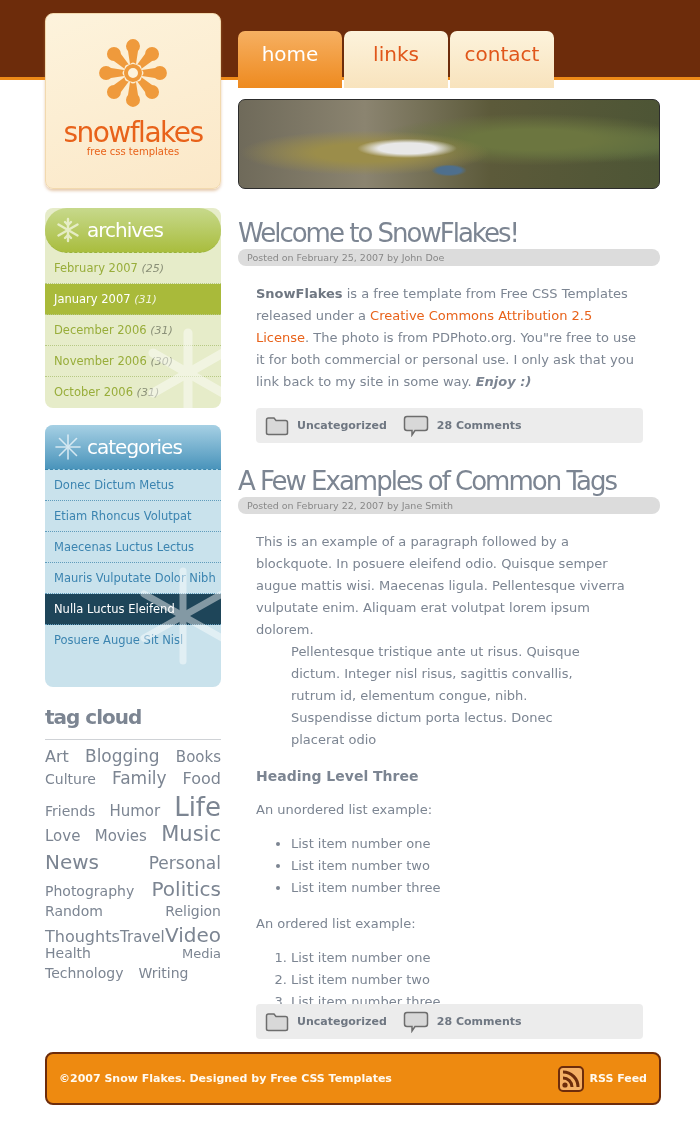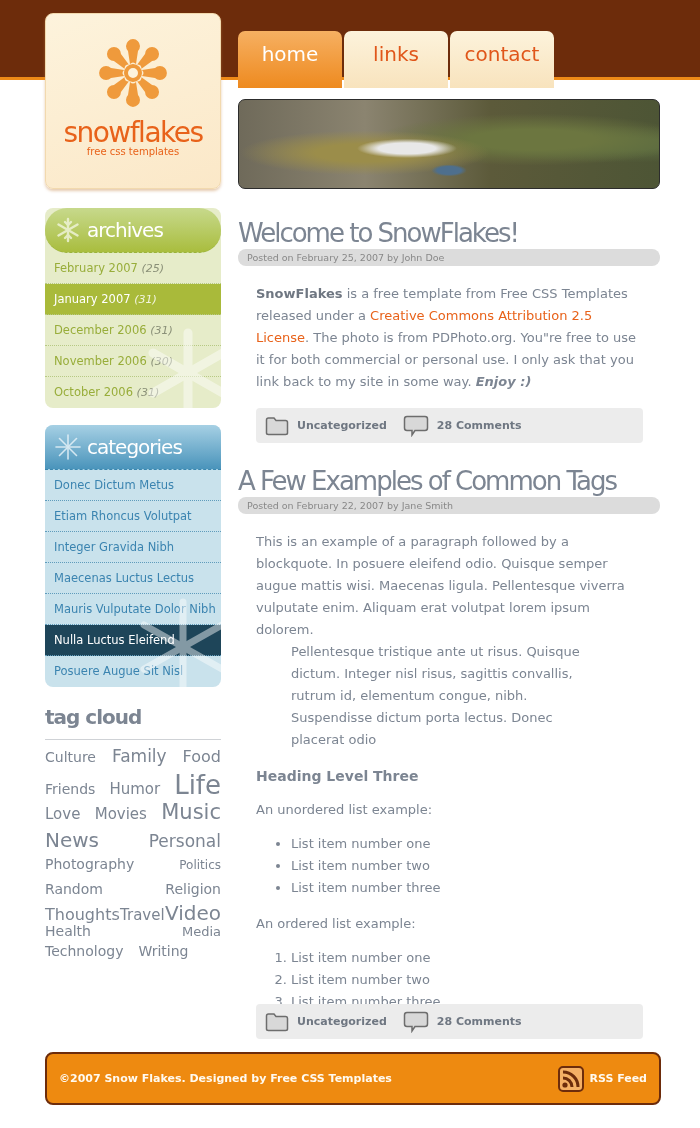--- a/index.html
+++ b/index.html
@@ -173,40 +173,42 @@
         <line x1="-39" y1="-22" x2="39" y2="22"></line>
         <line x1="-39" y1="22" x2="39" y2="-22"></line>
     </svg>
     <li>
         <a>Donec Dictum Metus</a>
       </li>
     <li>
         <a>Etiam Rhoncus Volutpat</a>
       </li>
     <li>
-        <a>Integer Gravida Nibh</a>
-      </li>
-    <li>
         <a>Maecenas Luctus Lectus</a>
       </li>
     <li>
         <a>Mauris Vulputate Dolor Nibh</a>
       </li>
     <li class="active">
         <a>Nulla Luctus Eleifend</a>
       </li>
     <li>
         <a>Posuere Augue Sit Nisl</a>
       </li>
   </ul>
 </div>
 
 <h2 class="tagcloud-title">tag cloud</h2>
 <div class="tagcloud-rule"></div>
 <div class="tagcloud">
+  <div class="tagrow" style="height:22px;">
+    <a style="font-size:16px;">Art</a>
+    <a style="font-size:17px;">Blogging</a>
+    <a style="font-size:15px;">Books</a>
+  </div>
   <div class="tagrow" style="height:24px;">
     <a style="font-size:14px;">Culture</a>
     <a style="font-size:17px;">Family</a>
     <a style="font-size:16px;">Food</a>
   </div>
   <div class="tagrow" style="height:30px;">
     <a style="font-size:14px;">Friends</a>
     <a style="font-size:15px;">Humor</a>
     <a style="font-size:26px;">Life</a>
   </div>
@@ -214,21 +216,21 @@
     <a style="font-size:15px;">Love</a>
     <a style="font-size:15px;">Movies</a>
     <a style="font-size:21px;">Music</a>
   </div>
   <div class="tagrow" style="height:27px;">
     <a style="font-size:20px;">News</a>
     <a style="font-size:17px;">Personal</a>
   </div>
   <div class="tagrow" style="height:25px;">
     <a style="font-size:14px;">Photography</a>
-    <a style="font-size:12px;">Politics</a>
+    <a style="font-size:20px;">Politics</a>
   </div>
   <div class="tagrow" style="height:21px;">
     <a style="font-size:14px;">Random</a>
     <a style="font-size:14px;">Religion</a>
   </div>
   <div class="tagrow" style="height:21px;">
     <a style="font-size:16px;">Thoughts</a>
     <a style="font-size:15px;">Travel</a>
     <a style="font-size:20px;">Video</a>
   </div>

